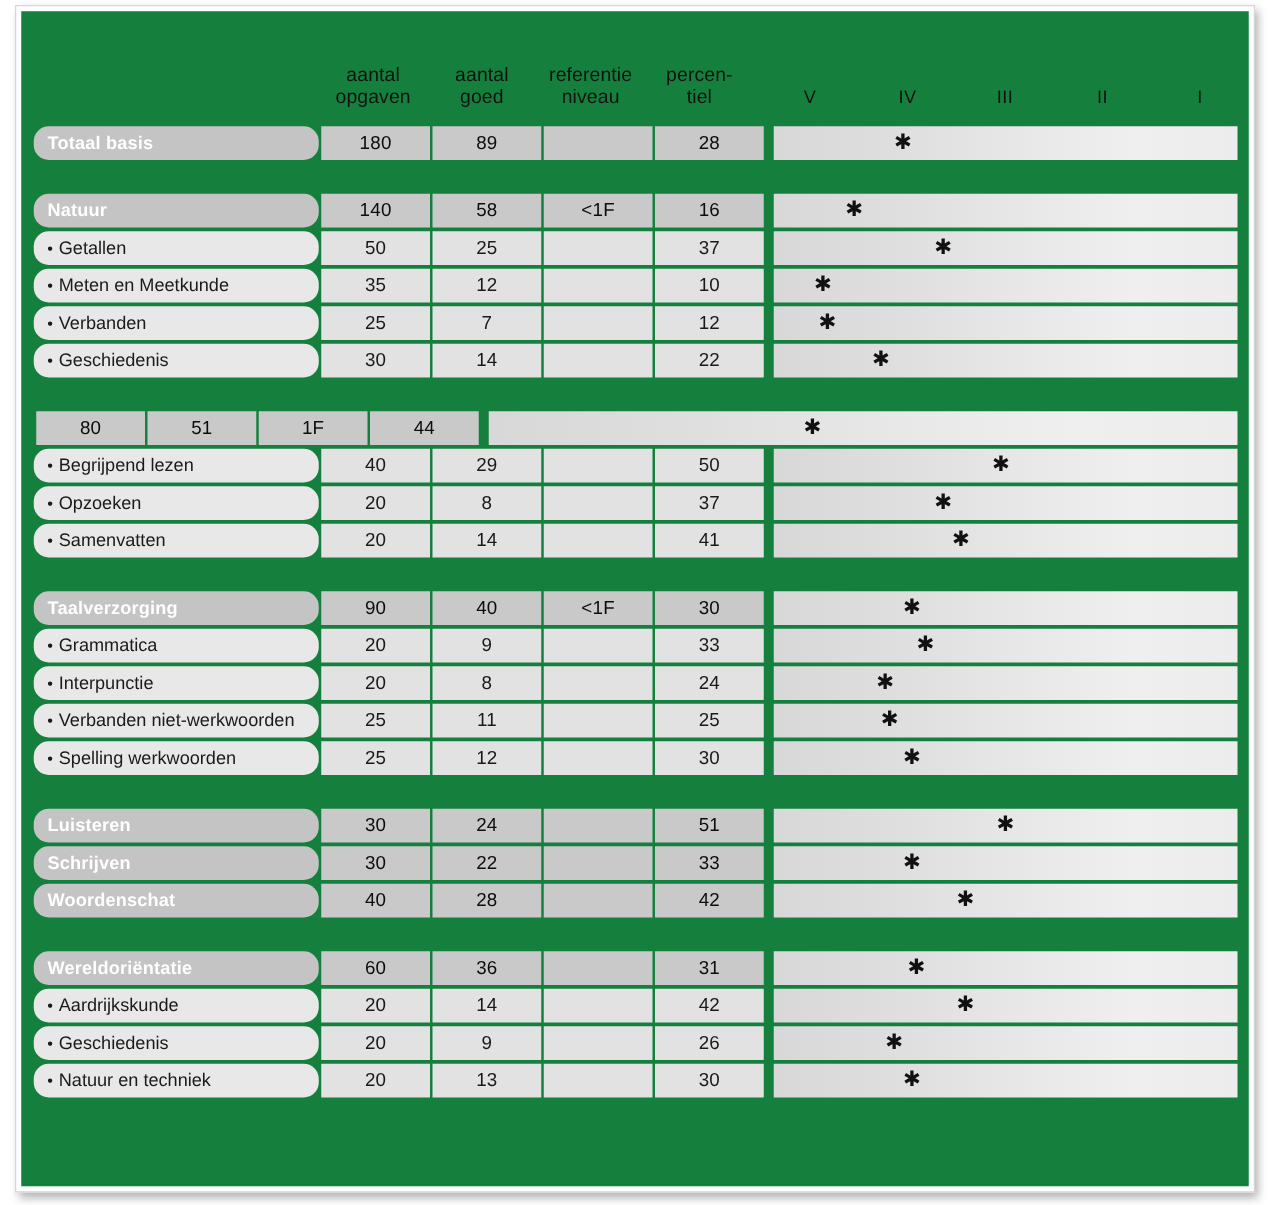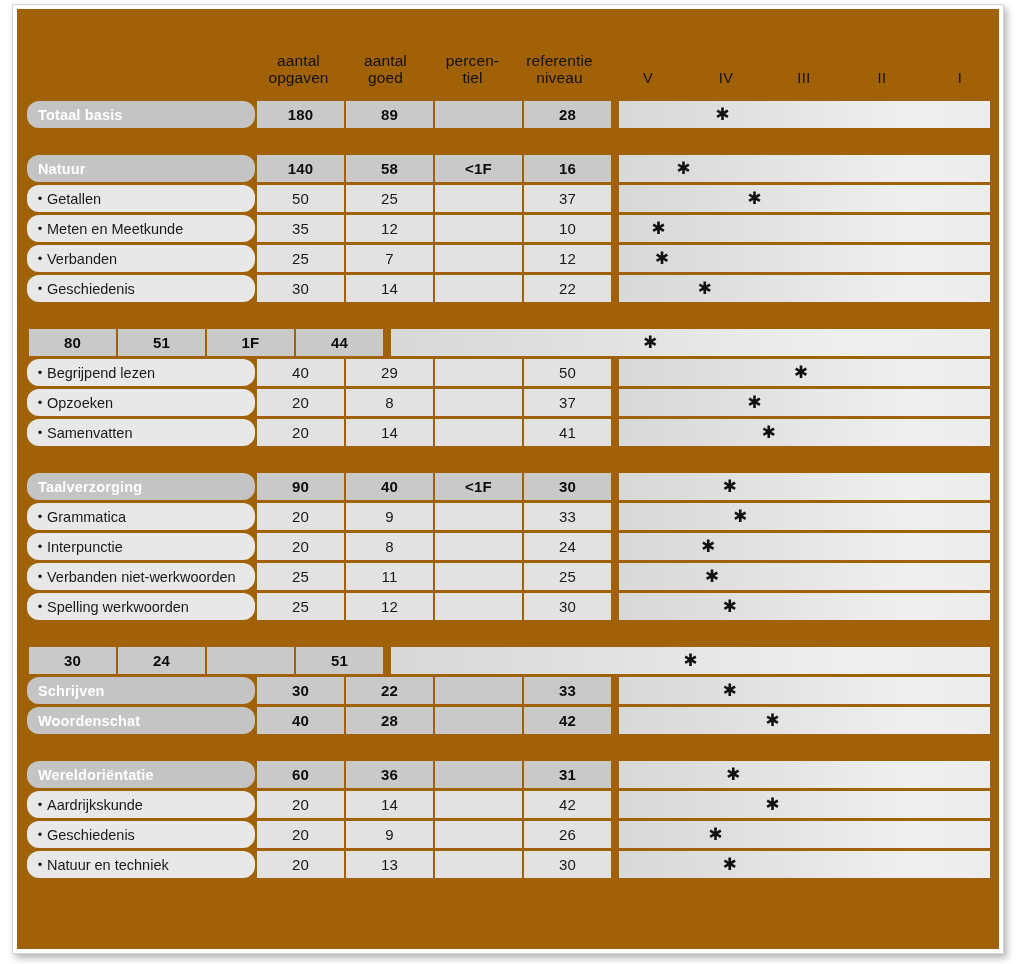--- a/index.html
+++ b/index.html
@@ -23,21 +23,21 @@
     border: 1px solid #d6d6d6;
     box-shadow: 3px 4px 7px rgba(0,0,0,0.30), 0 0 0 5px #ffffff;
   }
 
   .sheet {
     position: absolute;
     left: 4px;
     top: 4px;
     right: 4px;
     bottom: 4px;
-    background: #a16207;
+    background: #15803d;
     padding: 0;
   }
 
   
   .header-row {
     display: flex;
     align-items: flex-end;
     height: 92px;
     padding-left: 10px;
   }
@@ -105,21 +105,21 @@
   
   .row.group .c-label {
     background: #c4c4c4;
     color: #ffffff;
     font-weight: bold;
     letter-spacing: .15px;
   }
   .row.group .c-num {
     background: #c9c9c9;
     color: #0d0d0d;
-    font-weight: bold;
+    font-weight: normal;
   }
 
   
   .row.sub .c-label {
     background: #e8e8e8;
     color: #1a1a1a;
     padding-left: 6px;
   }
   .row.sub .c-num {
     background: #e2e2e2;
@@ -162,26 +162,26 @@
       <div class="h-label"></div>
       <div class="h-num">
         <span>aantal</span><br>
         <span>opgaven</span>
       </div>
       <div class="h-num">
         <span>aantal</span><br>
         <span>goed</span>
       </div>
       <div class="h-num">
+        <span>referentie</span><br>
+        <span>niveau</span>
+      </div>
+      <div class="h-num">
         <span>percen-</span><br>
         <span>tiel</span>
-      </div>
-      <div class="h-num">
-        <span>referentie</span><br>
-        <span>niveau</span>
       </div>
       <div class="h-gap"></div>
       <div class="h-scale">
         <div class="h-roman">V</div>
         <div class="h-roman">IV</div>
         <div class="h-roman">III</div>
         <div class="h-roman">II</div>
         <div class="h-roman">I</div>
       </div>
     </div>
@@ -391,20 +391,21 @@
             <div class="c-num">30</div>
             <div class="c-gap"></div>
             <div class="c-bar">
               <span class="star" style="left: 29.8%;">✱</span>
             </div>
           </div>
         </div>
         <div class="spacer"></div>
         <div class="section">
           <div class="row group">
+            <div class="c-label">Luisteren</div>
             <div class="c-num">30</div>
             <div class="c-num">24</div>
             <div class="c-num"></div>
             <div class="c-num">51</div>
             <div class="c-gap"></div>
             <div class="c-bar">
               <span class="star" style="left: 49.96%;">✱</span>
             </div>
           </div>
         </div>

